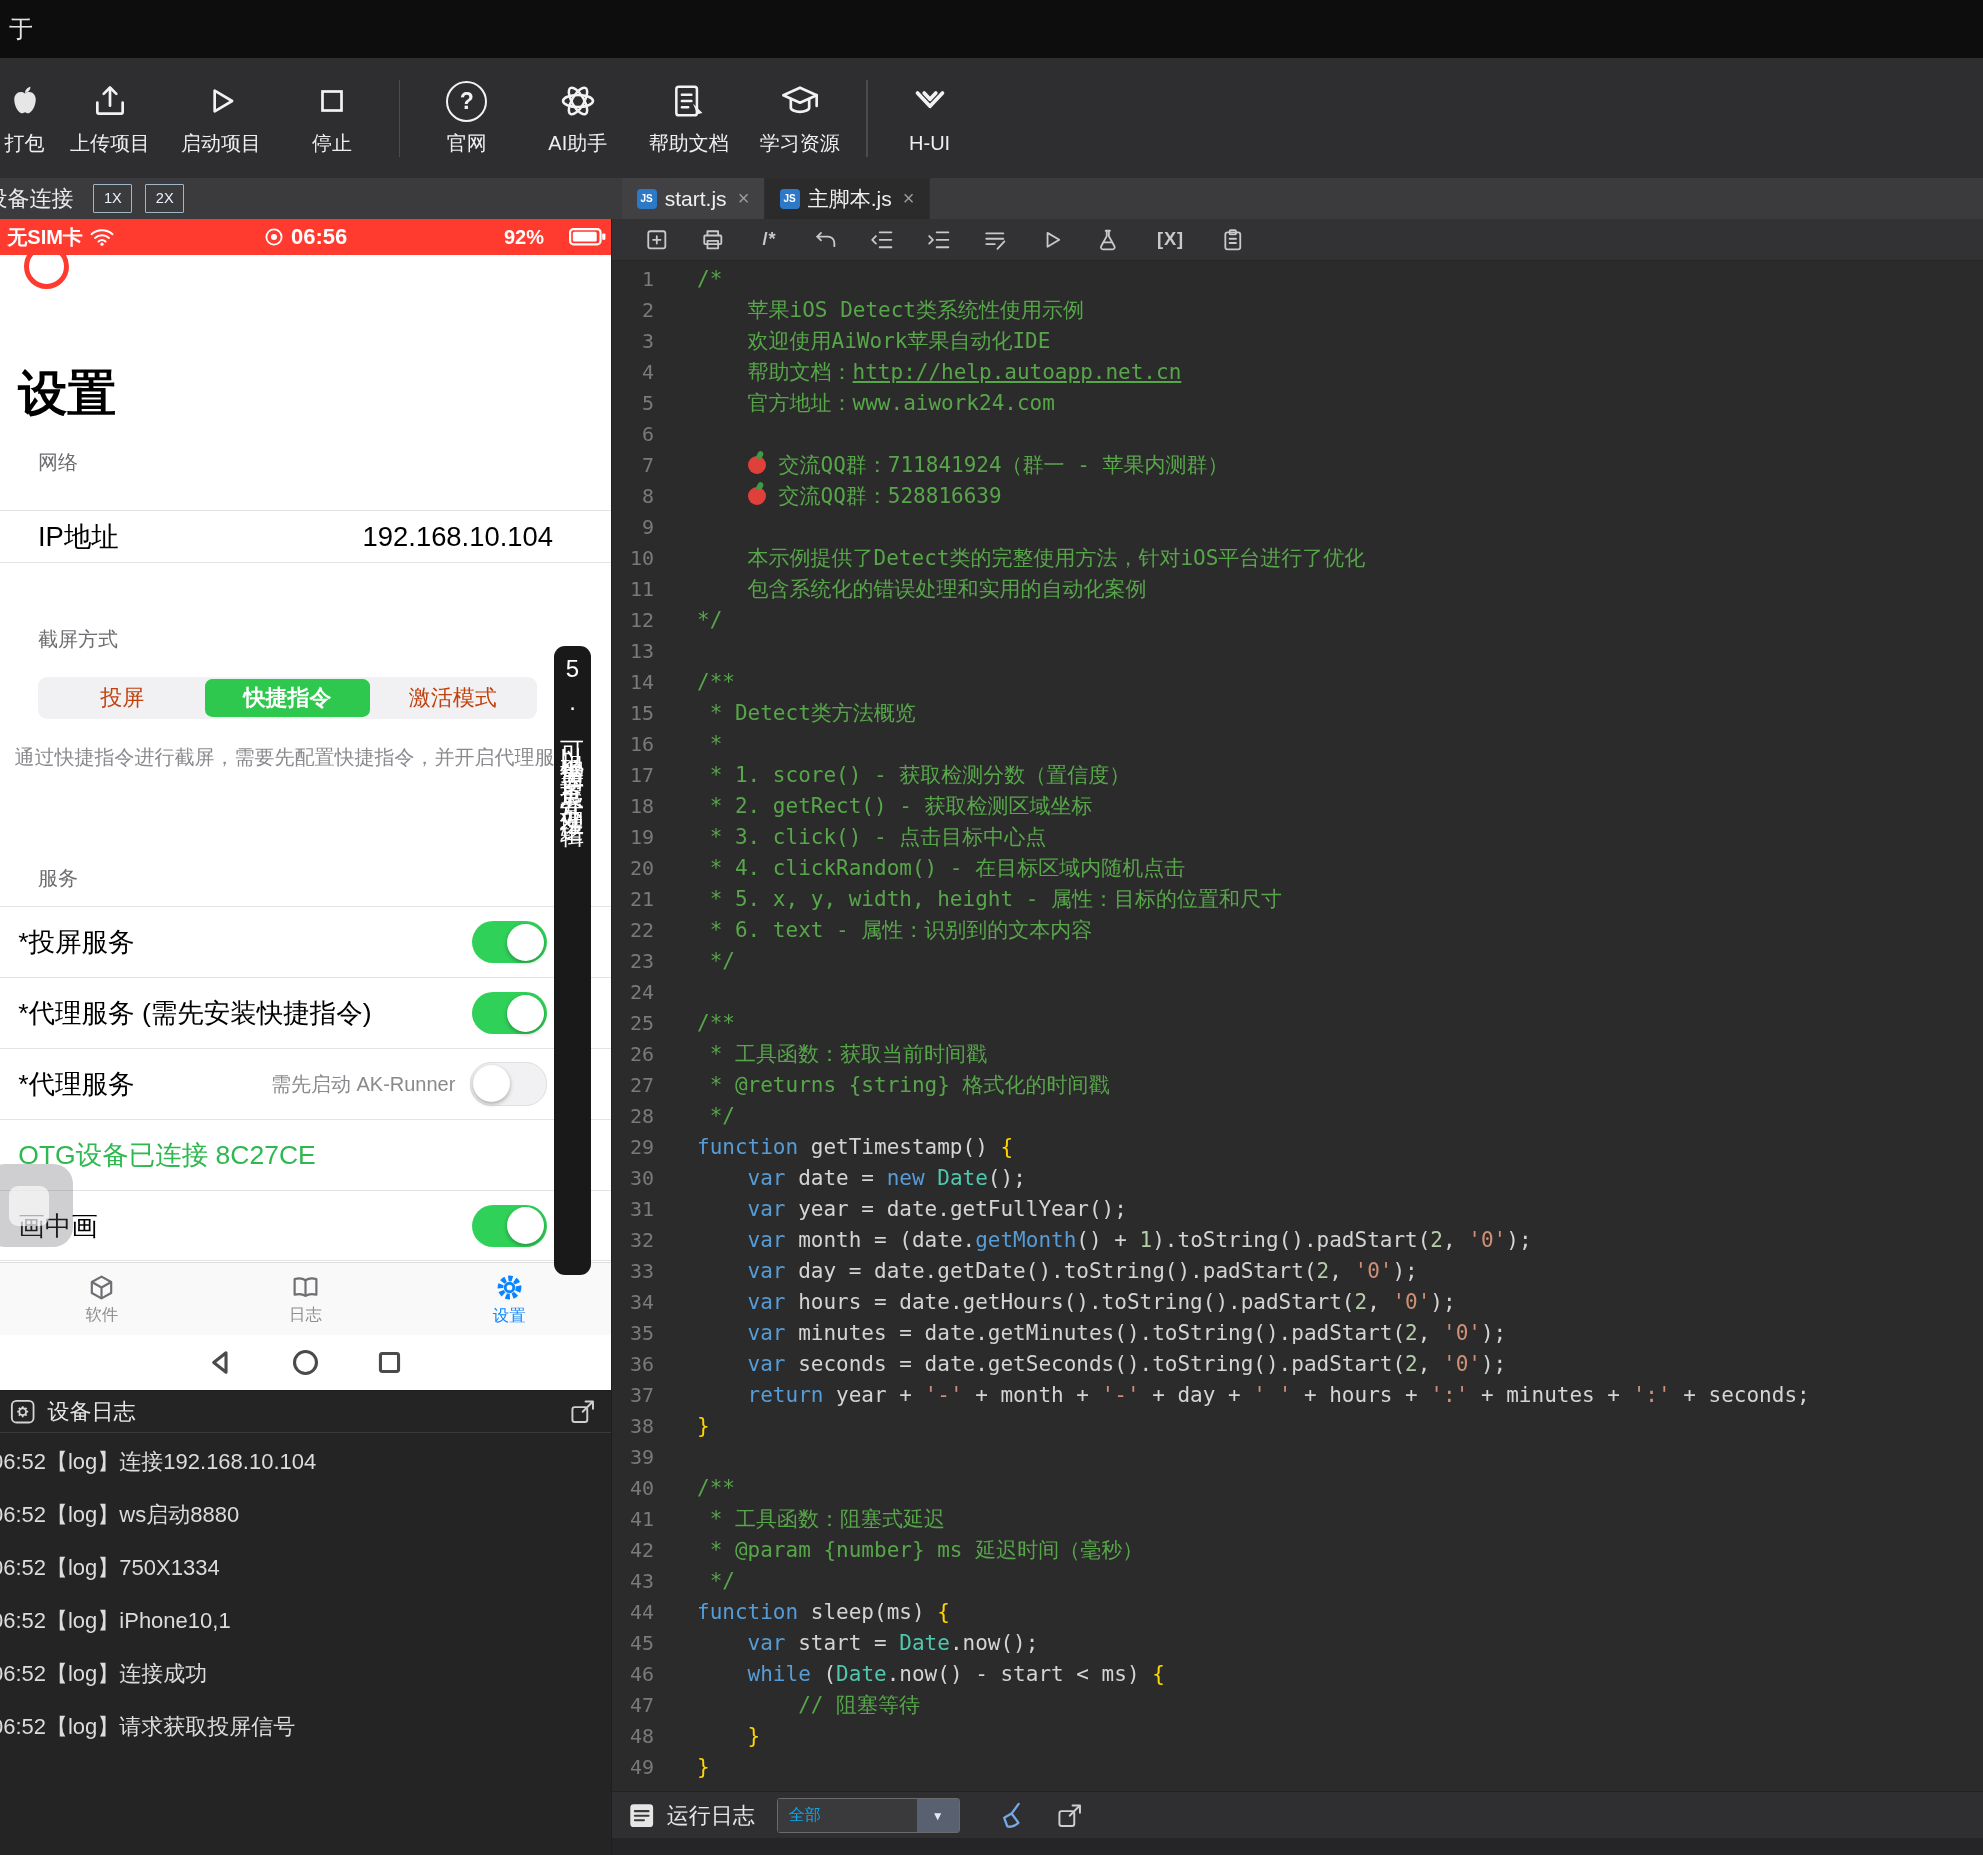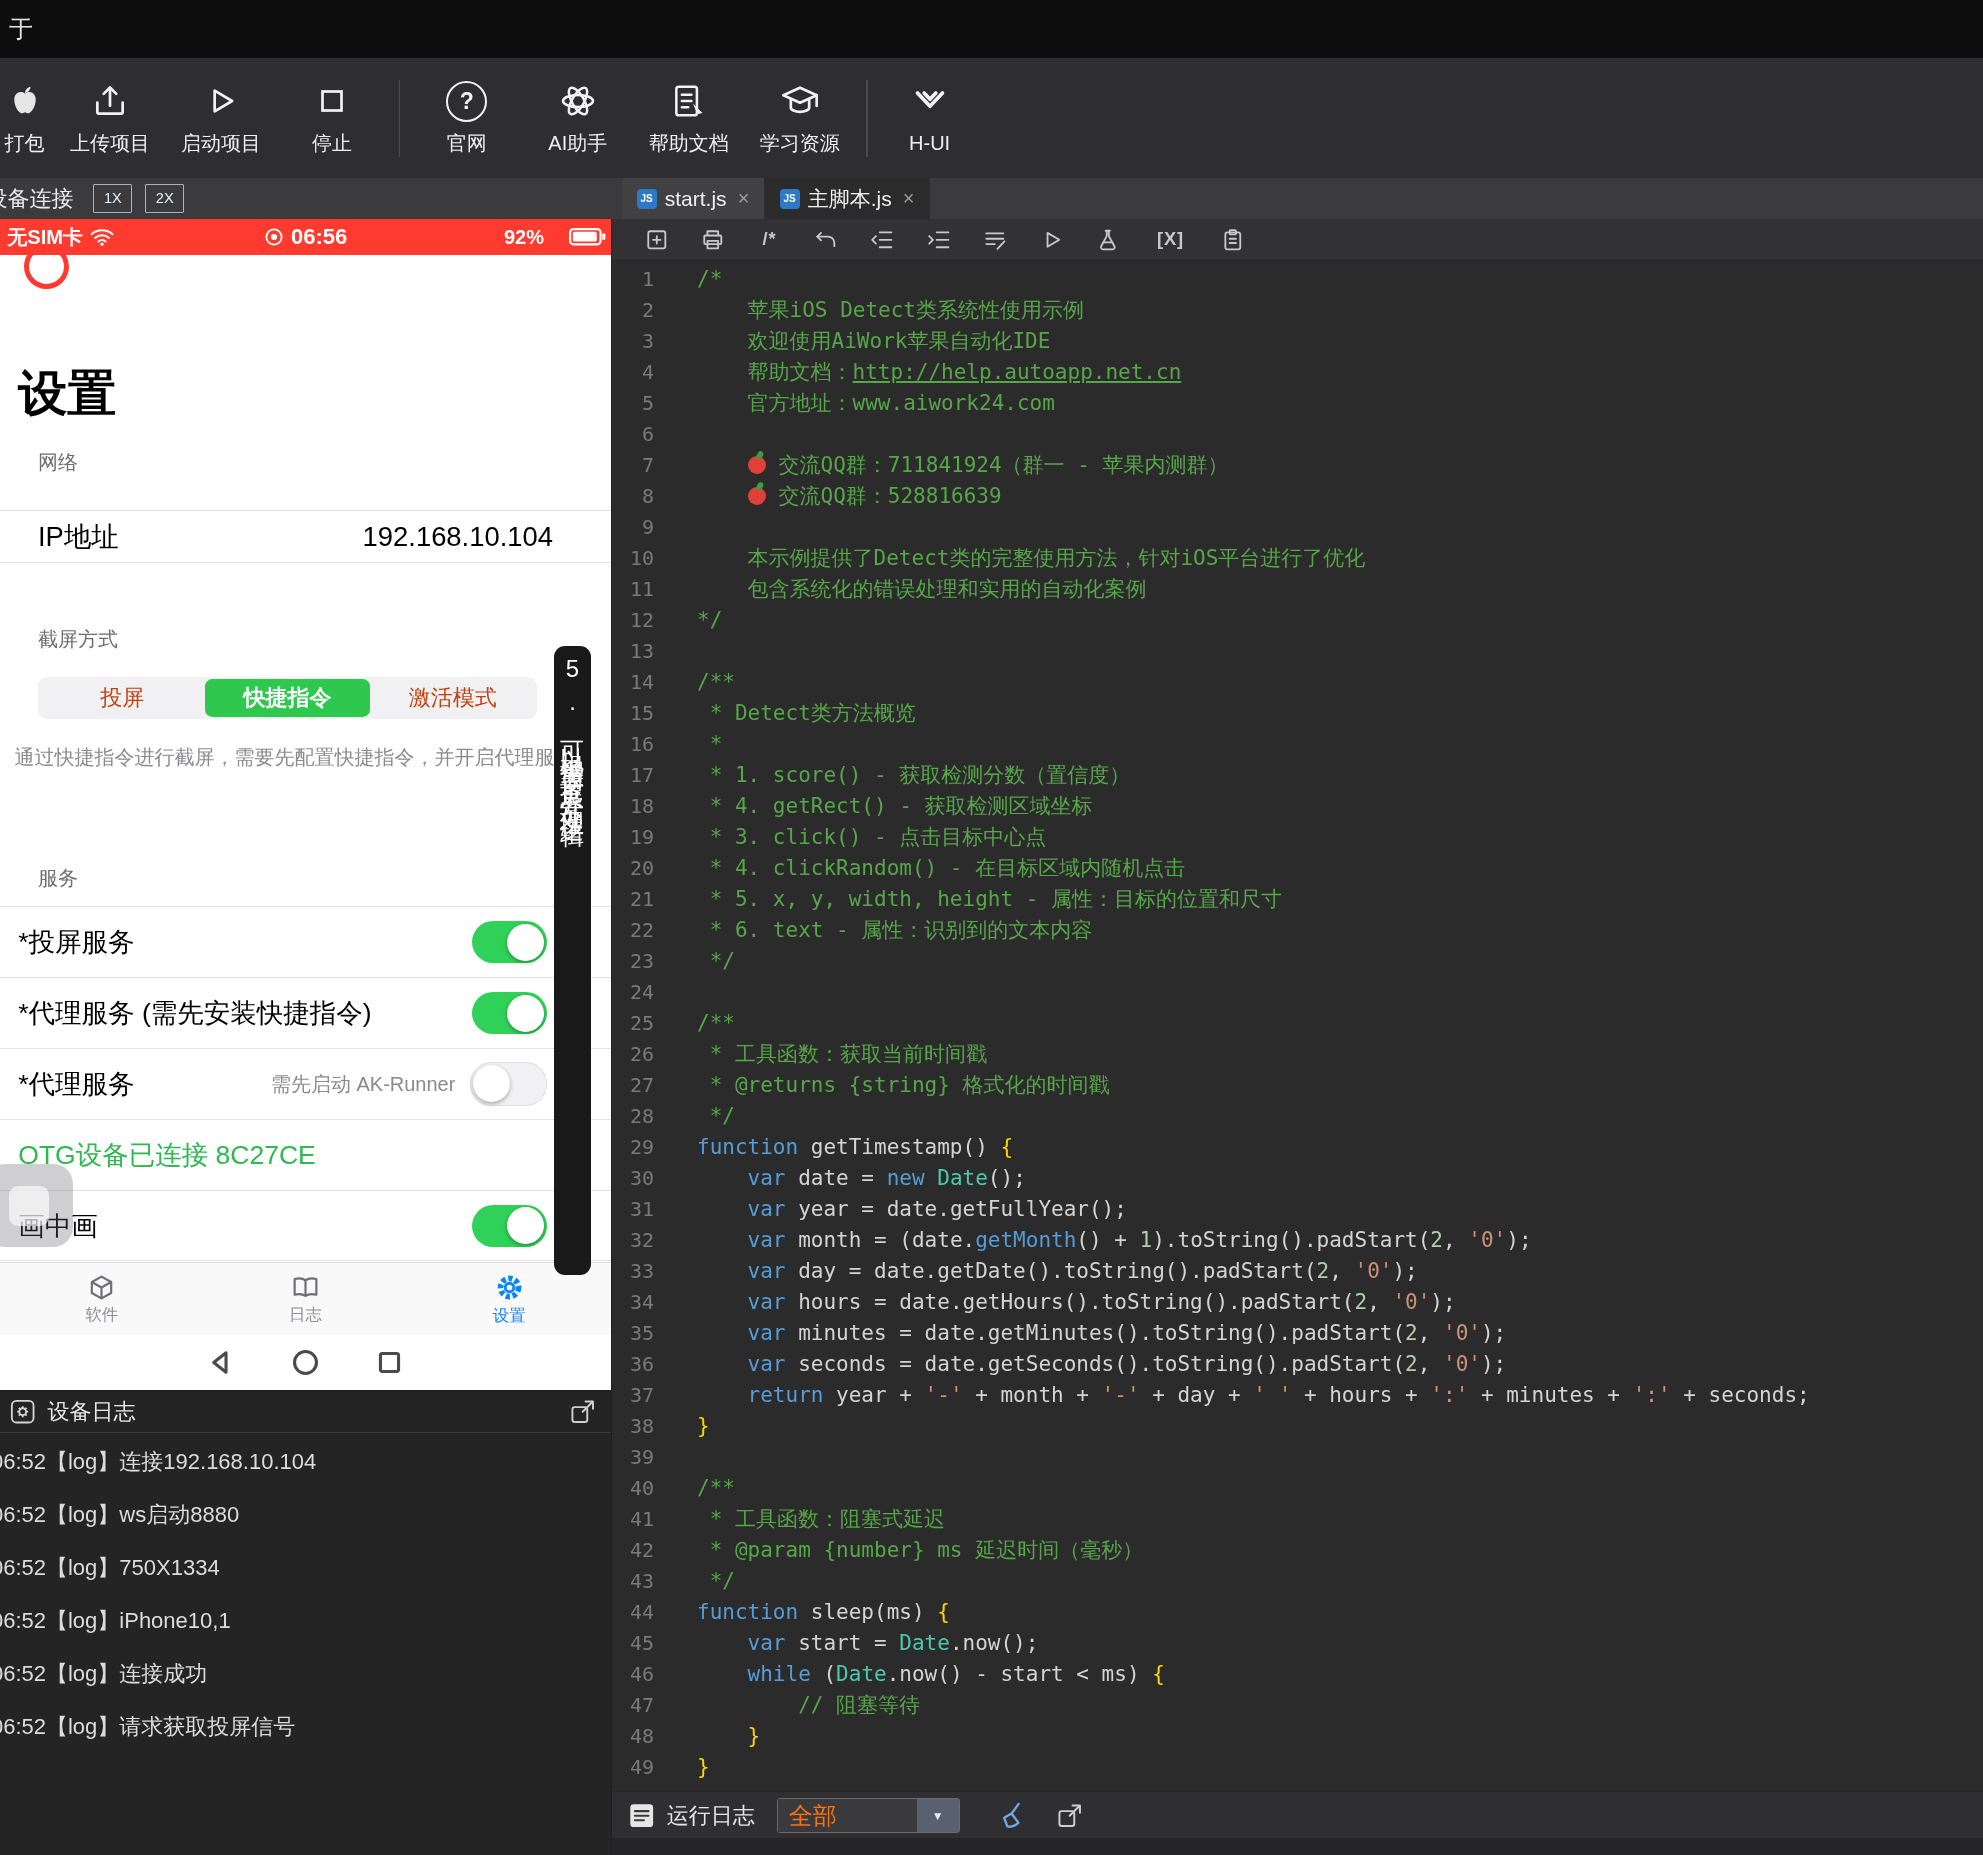--- a/index.html
+++ b/index.html
@@ -122,21 +122,21 @@
                 border-radius:50% 50% 50% 0;transform:rotate(24deg);}
 
   
   .ed-status{position:absolute;left:611px;top:1791px;width:1372px;height:48px;background:#2f2f31;
              border-left:0.9px solid #1f1f20;border-top:0.9px solid #232324;display:flex;align-items:center;
              box-sizing:border-box;}
   .ed-status .runlog-ic{margin-left:16.4px;}
   .ed-status .runlog-lb{margin-left:11px;font-size:22px;color:#e6e6e6;}
   .dropdown{margin-left:22px;display:flex;height:33px;border:0.9px solid #6b6b6b;border-radius:2.7px;cursor:pointer;}
   .dropdown .val{width:139px;background:#3a3a3c;display:flex;align-items:center;padding-left:11px;
-                 font-size:24px;color:#f97316;box-sizing:border-box;}
+                 font-size:16px;color:#0ea5e9;box-sizing:border-box;}
   .dropdown .arrow{width:42px;background:#596070;display:flex;align-items:center;justify-content:center;
                    font-size:12px;color:#e3e9f7;}
   .broom{margin-left:38px;cursor:pointer;}
   .ed-expand{margin-left:27.4px;cursor:pointer;}
   .bottom-strip{position:absolute;left:611px;top:1838px;width:1372px;height:17.4px;background:#252527;
                 border-left:0.9px solid #1f1f20;}
 </style>
 </head>
 <body>
 
@@ -540,21 +540,21 @@
         <div class="code-line">
           <span class="gutter">16</span>
           <span class="code-text"><span class="tok-c"> *</span></span>
         </div>
         <div class="code-line">
           <span class="gutter">17</span>
           <span class="code-text"><span class="tok-c"> * 1. score() - 获取检测分数（置信度）</span></span>
         </div>
         <div class="code-line">
           <span class="gutter">18</span>
-          <span class="code-text"><span class="tok-c"> * 4. getRect() - 获取检测区域坐标</span></span>
+          <span class="code-text"><span class="tok-c"> * 2. getRect() - 获取检测区域坐标</span></span>
         </div>
         <div class="code-line">
           <span class="gutter">19</span>
           <span class="code-text"><span class="tok-c"> * 3. click() - 点击目标中心点</span></span>
         </div>
         <div class="code-line">
           <span class="gutter">20</span>
           <span class="code-text"><span class="tok-c"> * 4. clickRandom() - 在目标区域内随机点击</span></span>
         </div>
         <div class="code-line">

